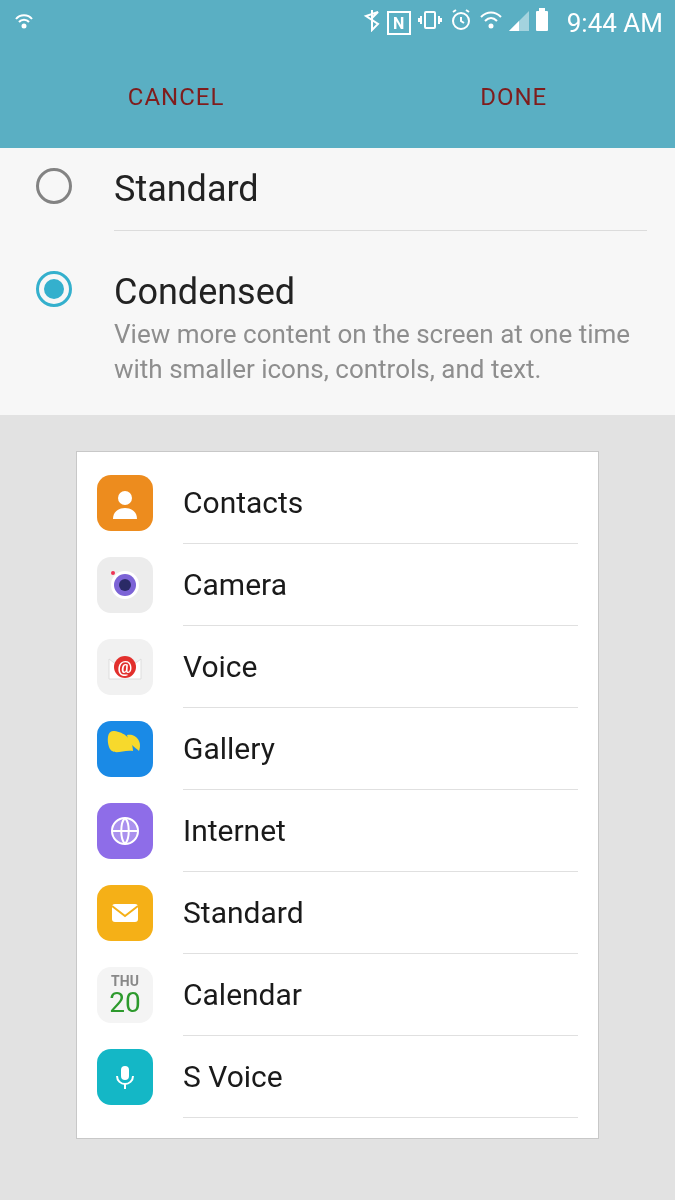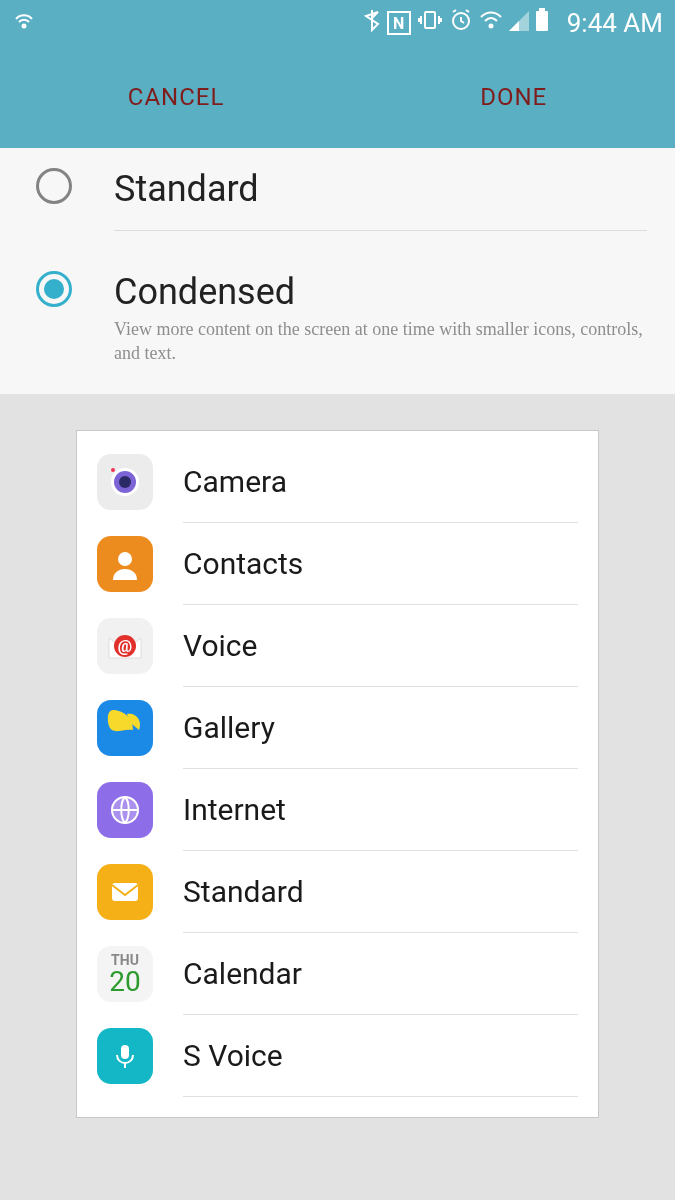--- a/index.html
+++ b/index.html
@@ -76,25 +76,24 @@
       border-radius: 50%;
       top: 50%; left: 50%;
       transform: translate(-50%,-50%);
     }
     .option-title {
       font-size: 36px;
       color: #222;
       font-weight: 400;
     }
     .option-desc {
-      font-size: 18px;
+      font-size: 26px;
       color: #8e8e8e;
       line-height: 1.35;
       margin-top: 4px;
-      font-family: Liberation Serif, serif;
     }
     .preview-panel {
       margin: 36px 76px 0 76px;
       background: #fff;
       border: 1px solid #c8c8c8;
       padding: 10px 20px 20px 20px;
     }
     .app-row {
       display: flex;
       align-items: center;
@@ -209,46 +208,46 @@
     <div class="row-content">
       <div class="option-title">Condensed</div>
       <div class="option-desc">View more content on the screen at one time with smaller icons, controls, and text.</div>
     </div>
   </div>
 </div>
 
 <div class="preview-panel">
 
   <div class="app-row">
+    <div class="app-icon ic-contacts">
+      <svg width="36" height="36" viewBox="0 0 36 36" fill="#fff">
+          <circle cx="18" cy="13" r="7"></circle>
+          <path d="M6 34c0-7 5-11 12-11s12 4 12 11Z"></path>
+        </svg>
+    </div>
+    <div class="app-label-wrap">
+        <span class="app-label">Contacts</span>
+      </div>
+  </div>
+
+  <div class="app-row">
     <div class="app-icon ic-camera">
       <svg width="40" height="40" viewBox="0 0 40 40">
           <circle cx="20" cy="20" r="14" fill="#fff"></circle>
           <circle cx="20" cy="20" r="11" fill="#7c63d6"></circle>
           <circle cx="20" cy="20" r="6" fill="#2a2a66"></circle>
           <circle cx="8" cy="8" r="2" fill="#e35"></circle>
         </svg>
     </div>
     <div class="app-label-wrap">
         <span class="app-label">Camera</span>
       </div>
   </div>
 
   <div class="app-row">
-    <div class="app-icon ic-contacts">
-      <svg width="36" height="36" viewBox="0 0 36 36" fill="#fff">
-          <circle cx="18" cy="13" r="7"></circle>
-          <path d="M6 34c0-7 5-11 12-11s12 4 12 11Z"></path>
-        </svg>
-    </div>
-    <div class="app-label-wrap">
-        <span class="app-label">Contacts</span>
-      </div>
-  </div>
-
-  <div class="app-row">
     <div class="app-icon ic-email">
       <svg width="40" height="40" viewBox="0 0 40 40">
           <path d="M4 12 L20 24 L36 12 L36 32 L4 32 Z" fill="#fff" stroke="#ddd"></path>
           <circle cx="20" cy="20" r="11" fill="#e2302d"></circle>
           <text x="20" y="26" font-size="16" fill="#fff" text-anchor="middle" font-weight="bold">@</text>
         </svg>
     </div>
     <div class="app-label-wrap">
         <span class="app-label">Voice</span>
       </div>

